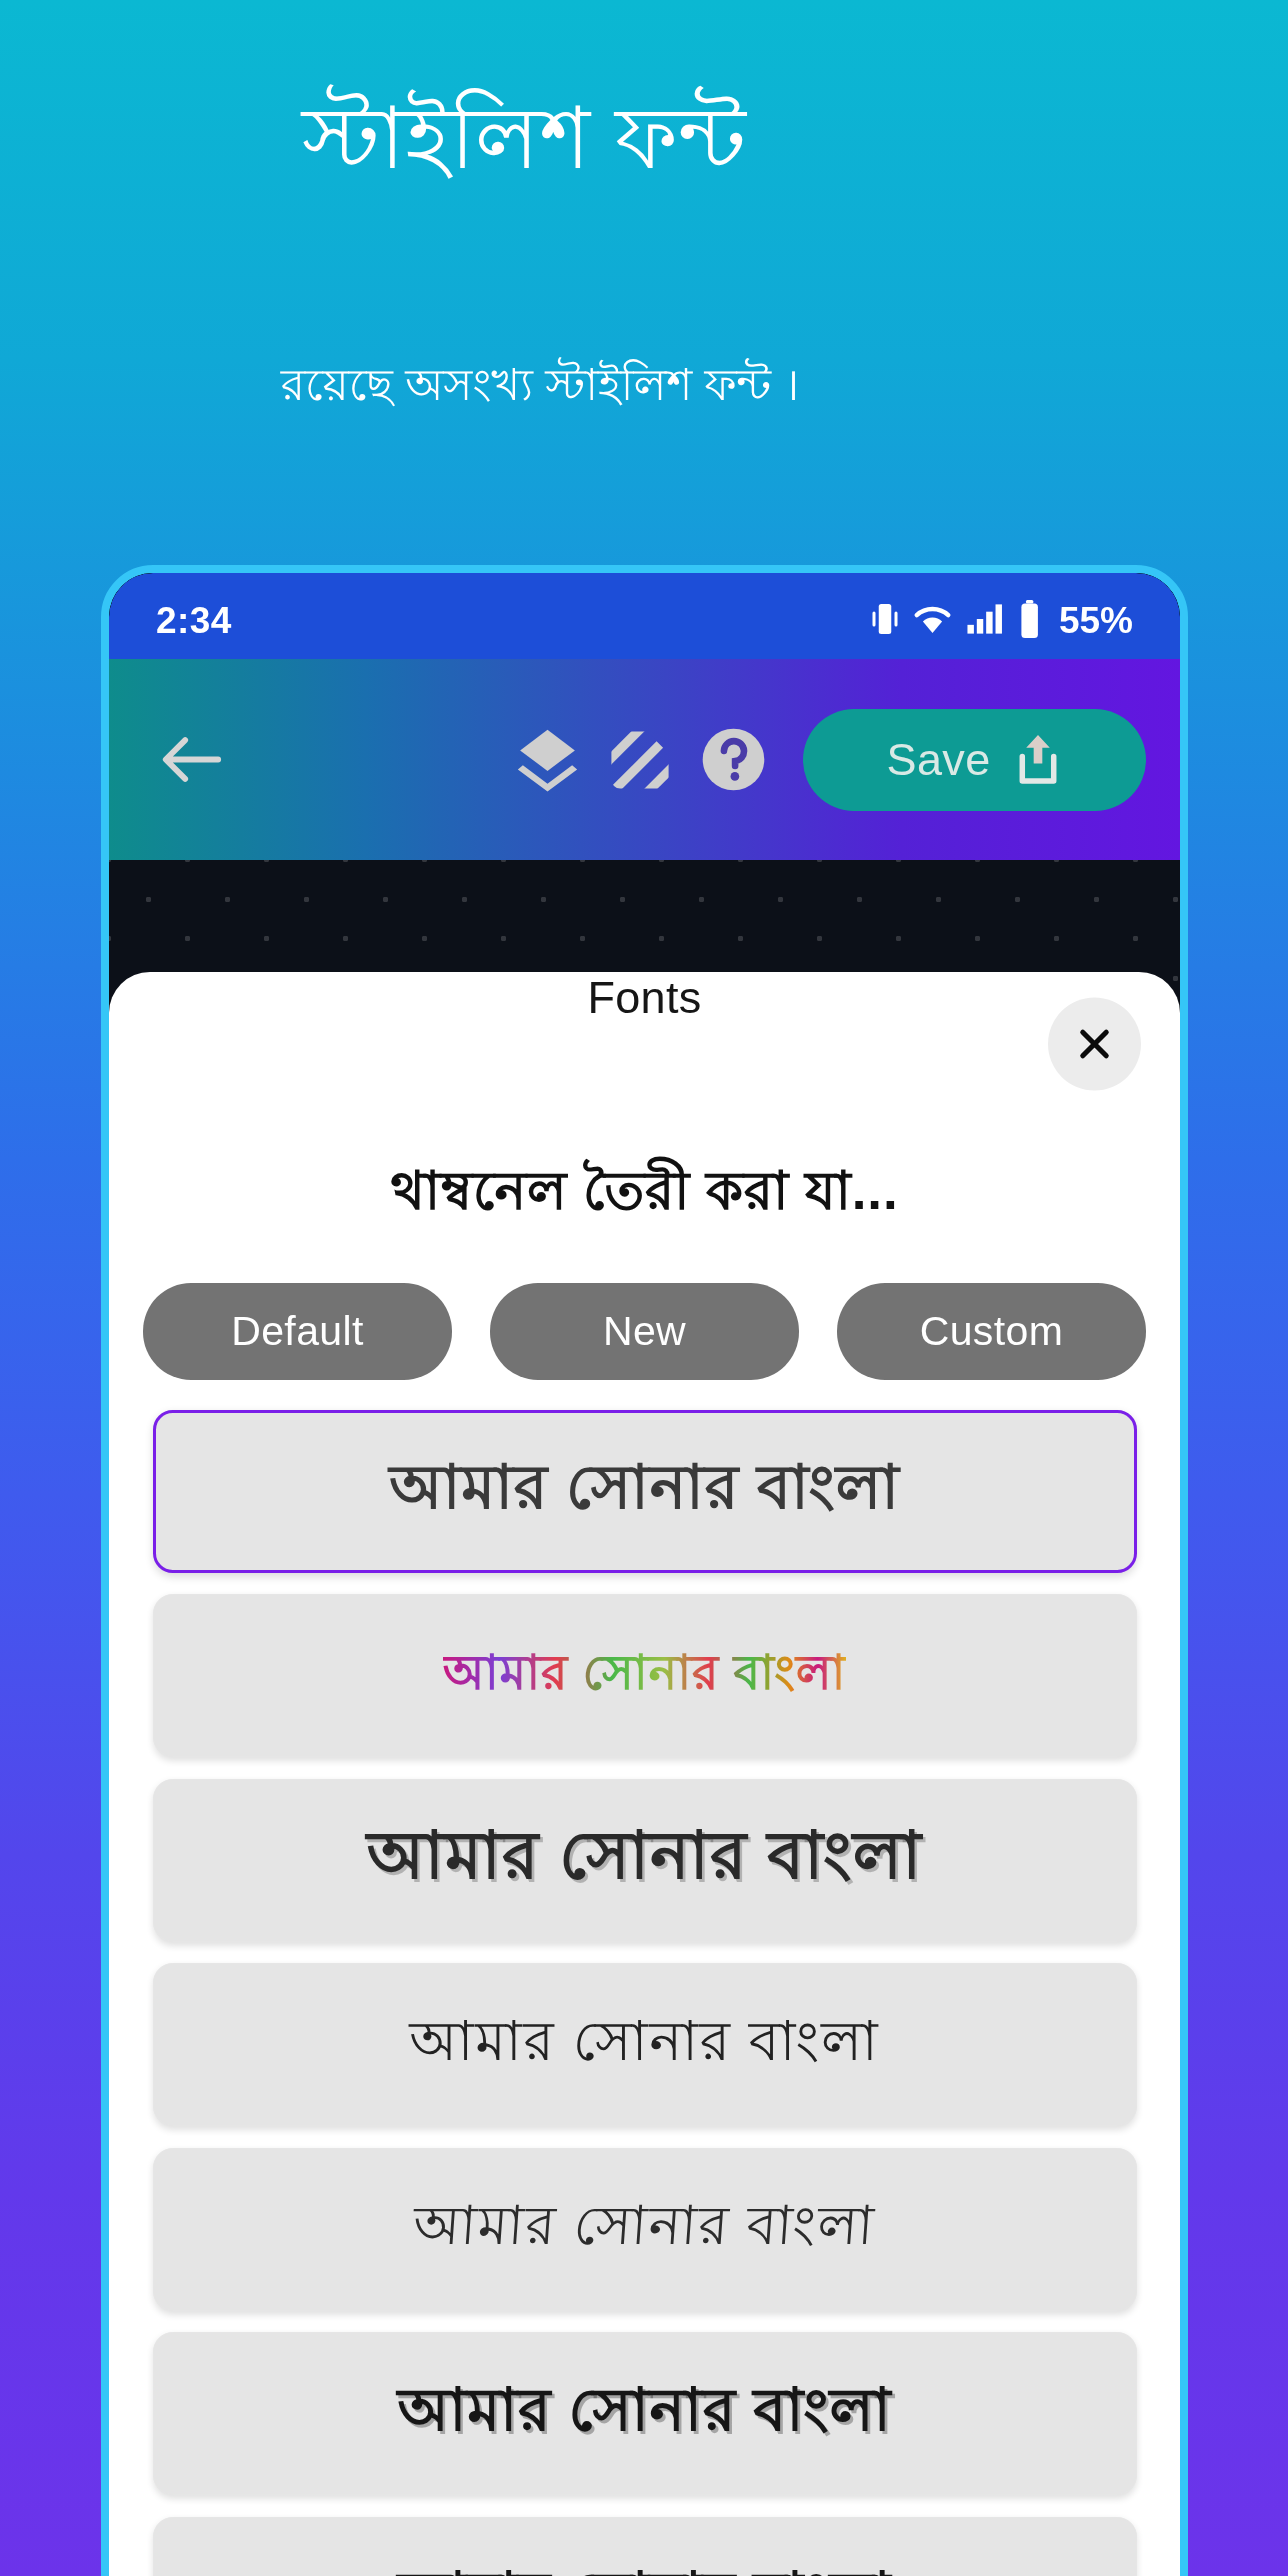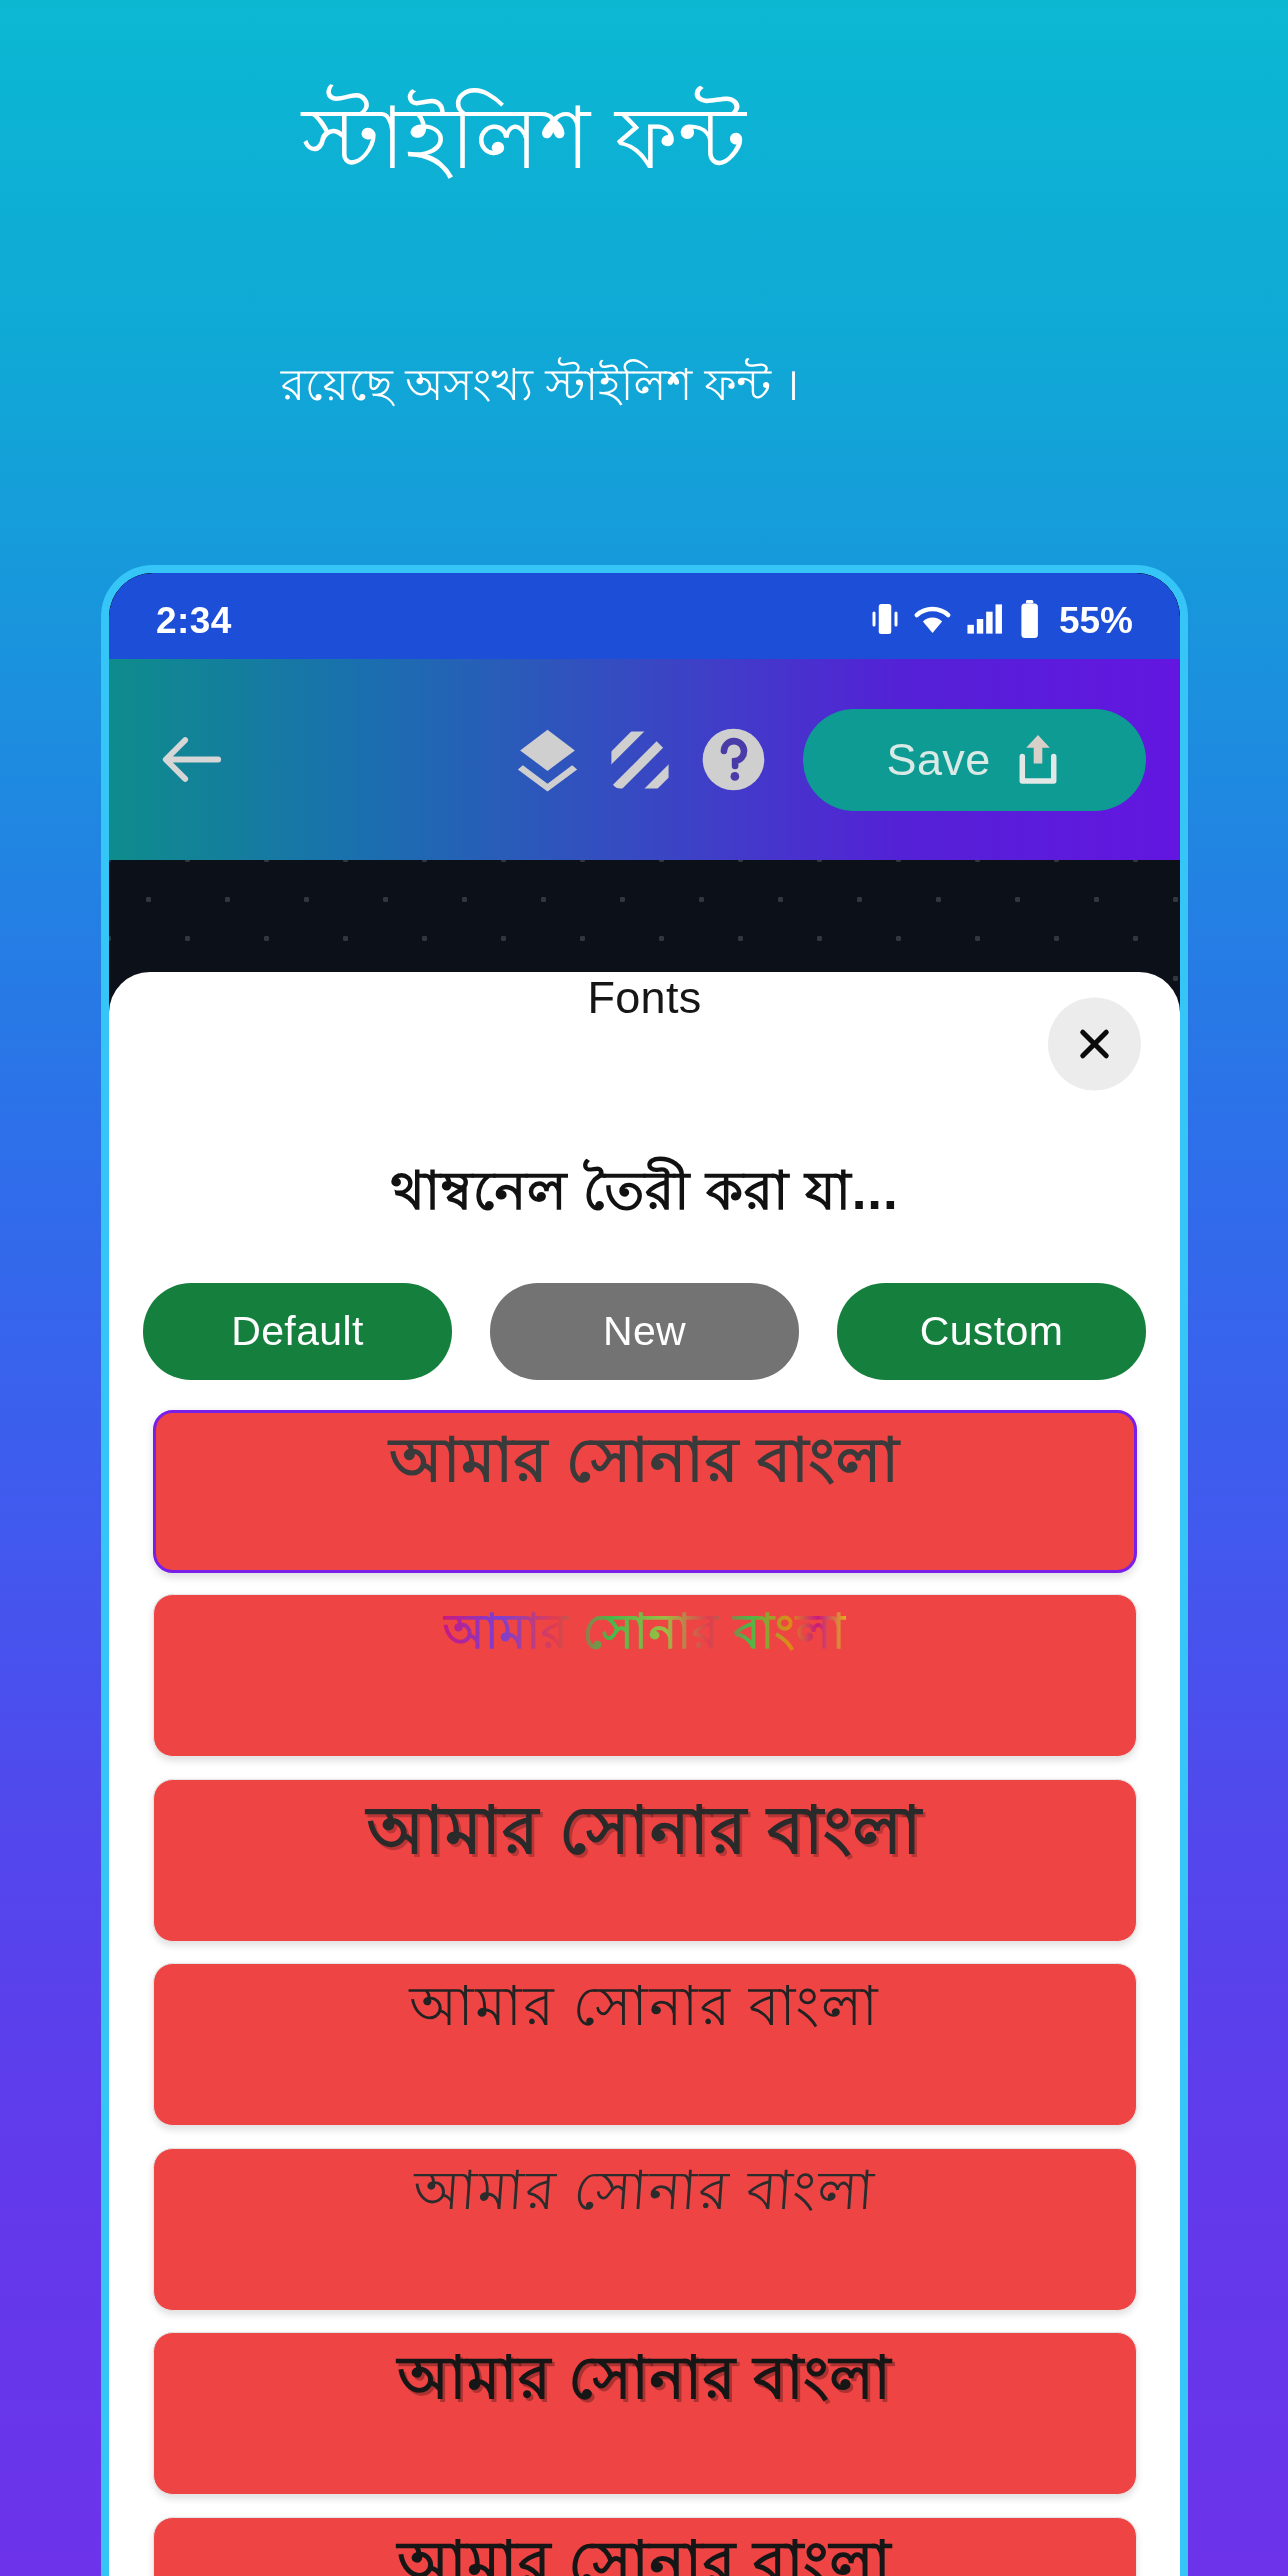--- a/index.html
+++ b/index.html
@@ -128,34 +128,34 @@
 
   
   .tabs {
     display:flex; align-items:center; justify-content:center; gap:38px;
     padding:10.7px 0 0 0;
   }
   .pill {
     width:309px; height:97px; border-radius:48px;
     display:flex; align-items:center; justify-content:center;
     font-size:41px; color:#FFFFFF; letter-spacing:0.4px;
-    background:#15803d;
+    background:#737373;
   }
   .pill.active { background:#737373; }
 
   
   .font-list { padding:30px 0 0 0; }
   .font-card {
     margin:0 auto 21.5px auto;
     width:984px; height:163px;
-    background:#ef4444;
+    background:#e5e5e5;
     border:1.8px solid #E6E6E6;
     border-radius:19.7px;
     box-shadow:0 3.6px 7.2px rgba(0,0,0,0.12);
-    display:flex; align-items:flex-start; justify-content:center;
+    display:flex; align-items:center; justify-content:center;
     overflow:hidden;
   }
   .font-card.selected {
     border:3.6px solid #7A1FE8;
     box-shadow:0 3.6px 9px rgba(0,0,0,0.14);
   }
   .font-sample { white-space:nowrap; color:#1C1C1C; }
 
   
   .v1 { font-size:61px; font-weight:700; color:#3A3A3A; letter-spacing:0.9px; }

